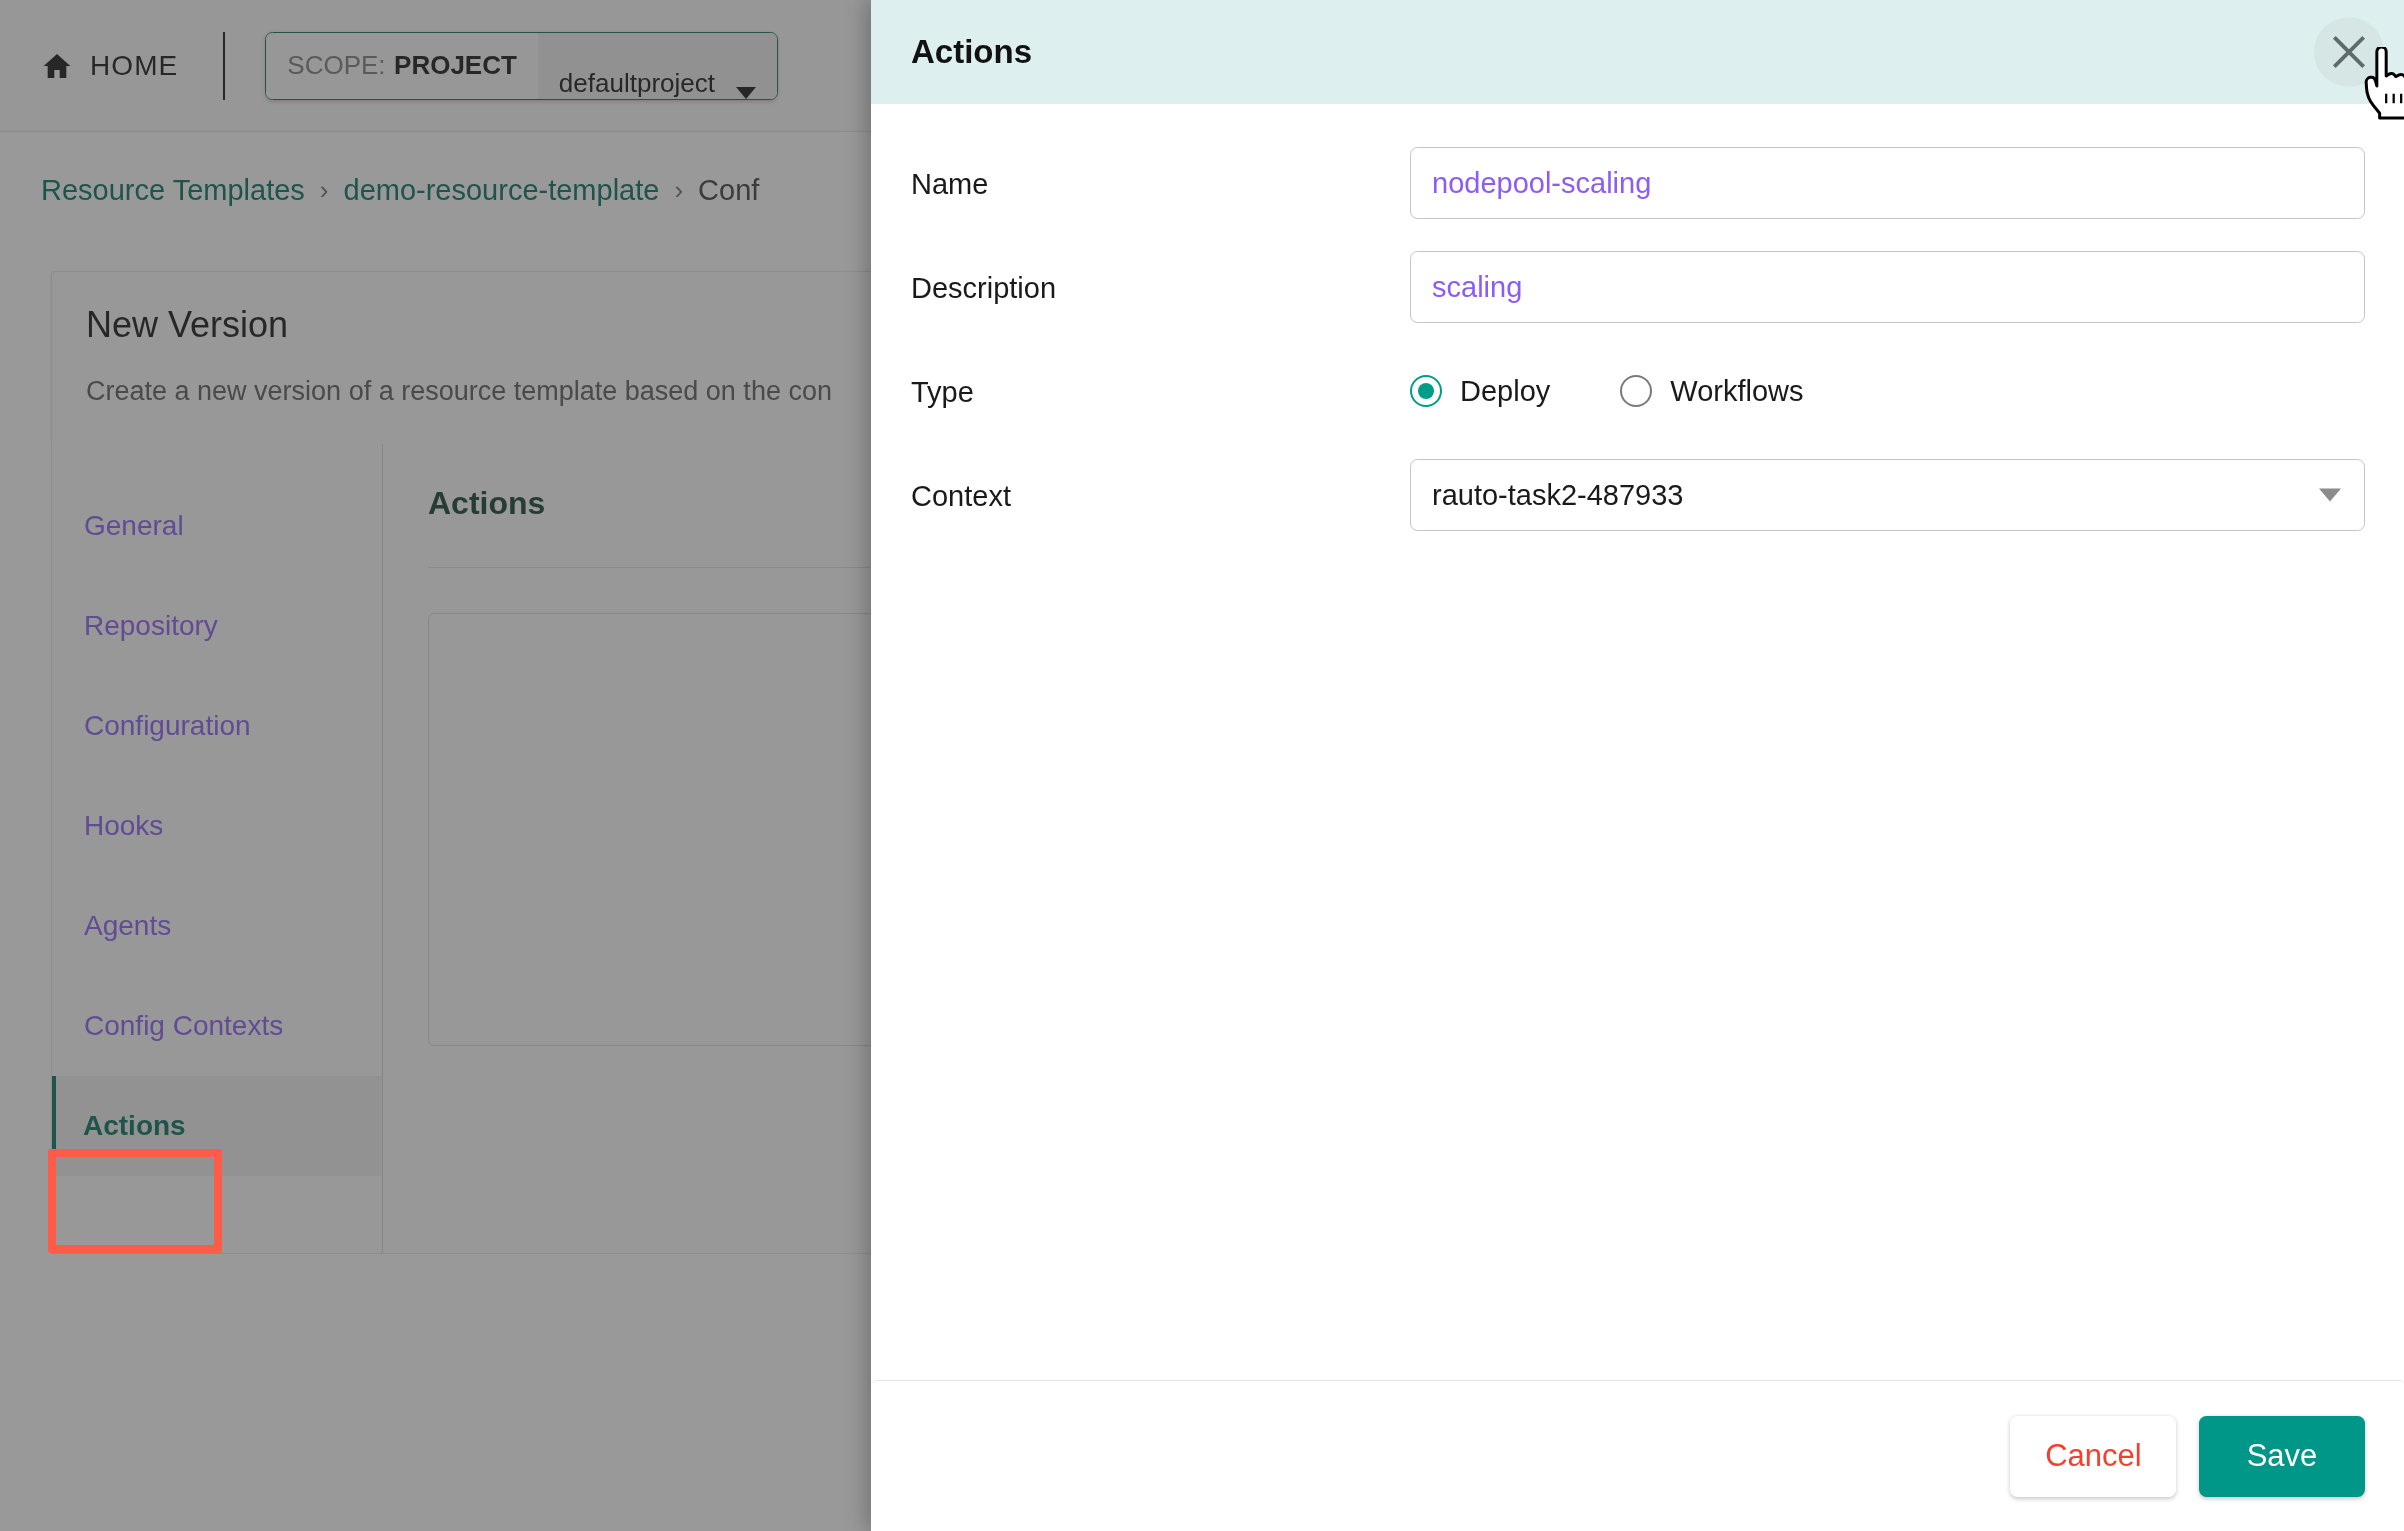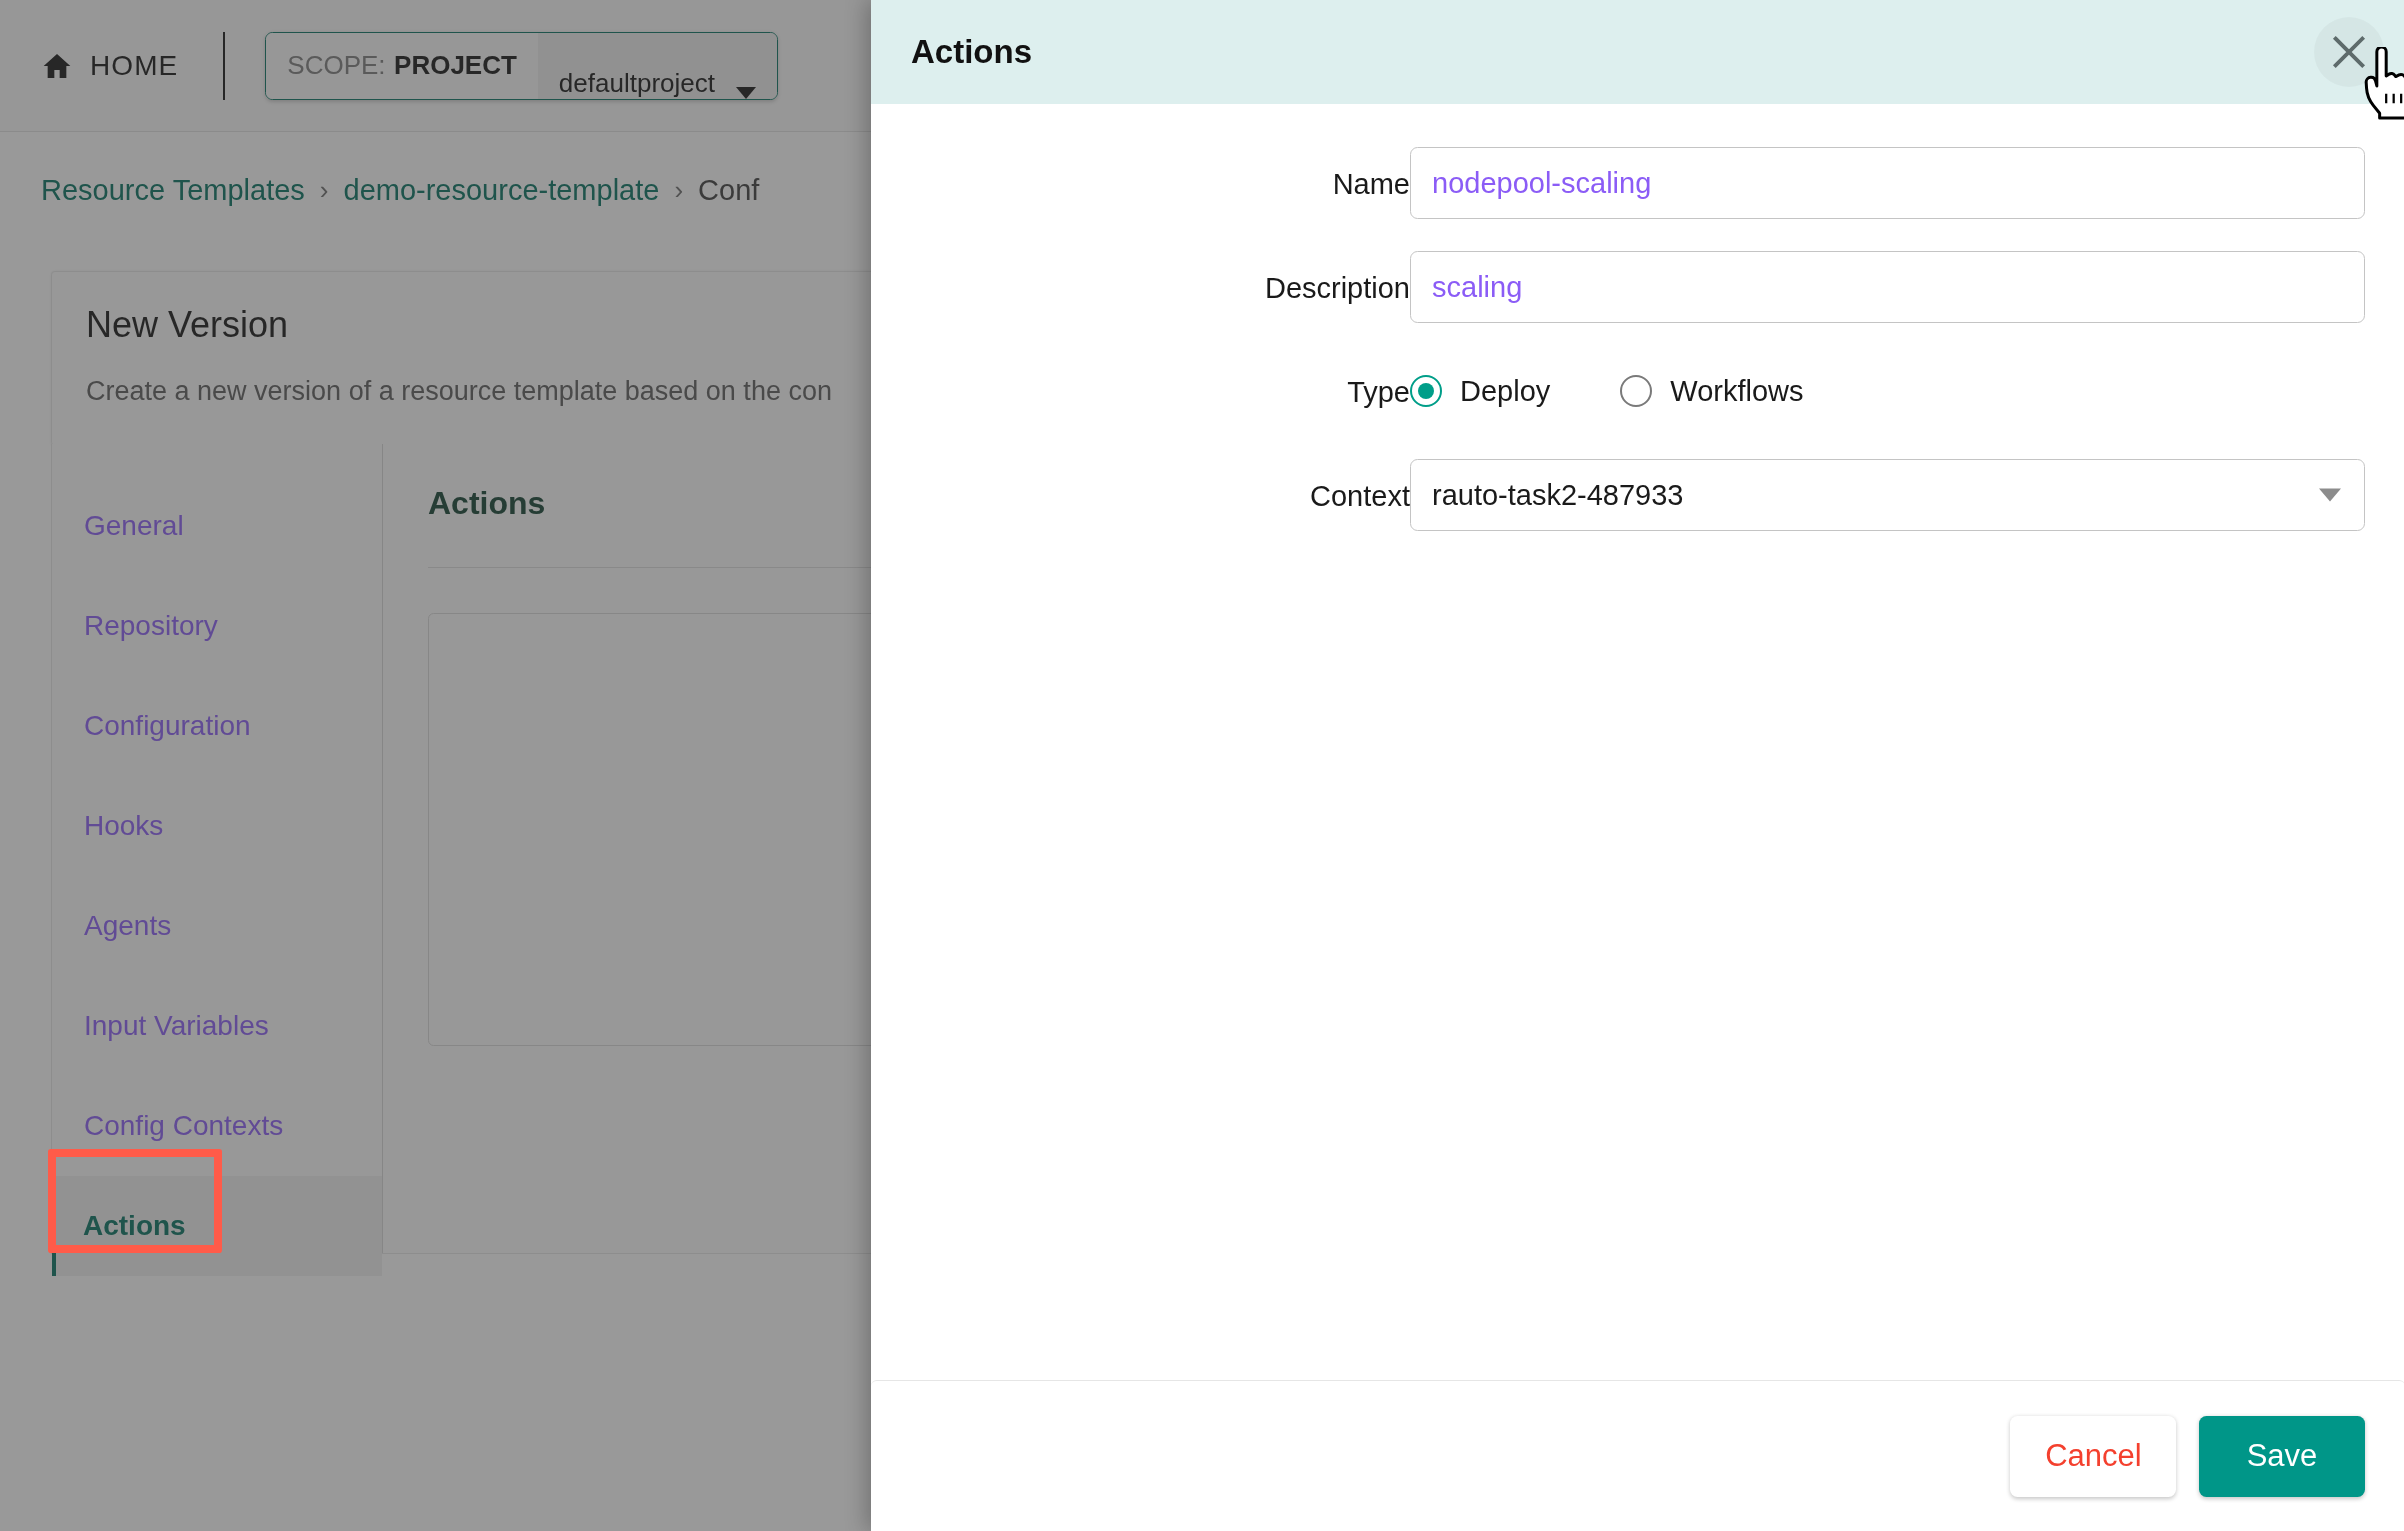--- a/index.html
+++ b/index.html
@@ -262,21 +262,20 @@
     display: flex;
     align-items: flex-start;
     margin-bottom: 32px;
   }
   .form-label {
     width: 499px;
     flex: 0 0 499px;
     font-size: 29px;
     color: #1a1a1a;
     padding-top: 21px;
-    text-align: right;
   }
   .form-control { flex: 1; }
 
   .text-input {
     width: 100%;
     height: 72px;
     border: 0.9px solid #c4c4c4;
     border-radius: 7.5px;
     background: #ffffff;
     font-size: 29px;
@@ -431,21 +430,20 @@
     <div class="page-sub">Create a new version of a resource template based on the con</div>
   </div>
 
   <div class="content-split">
     <div class="vnav">
       <div class="vnav-item">General</div>
       <div class="vnav-item">Repository</div>
       <div class="vnav-item">Configuration</div>
       <div class="vnav-item">Hooks</div>
       <div class="vnav-item">Agents</div>
-      <div class="vnav-item">Input Variables</div>
       <div class="vnav-item">Config Contexts</div>
       <div class="vnav-item active">Actions</div>
     </div>
 
     <div class="panel">
       <div class="panel-title">Actions</div>
       <div class="panel-divider"></div>
       <div class="panel-box"></div>
     </div>
   </div>

